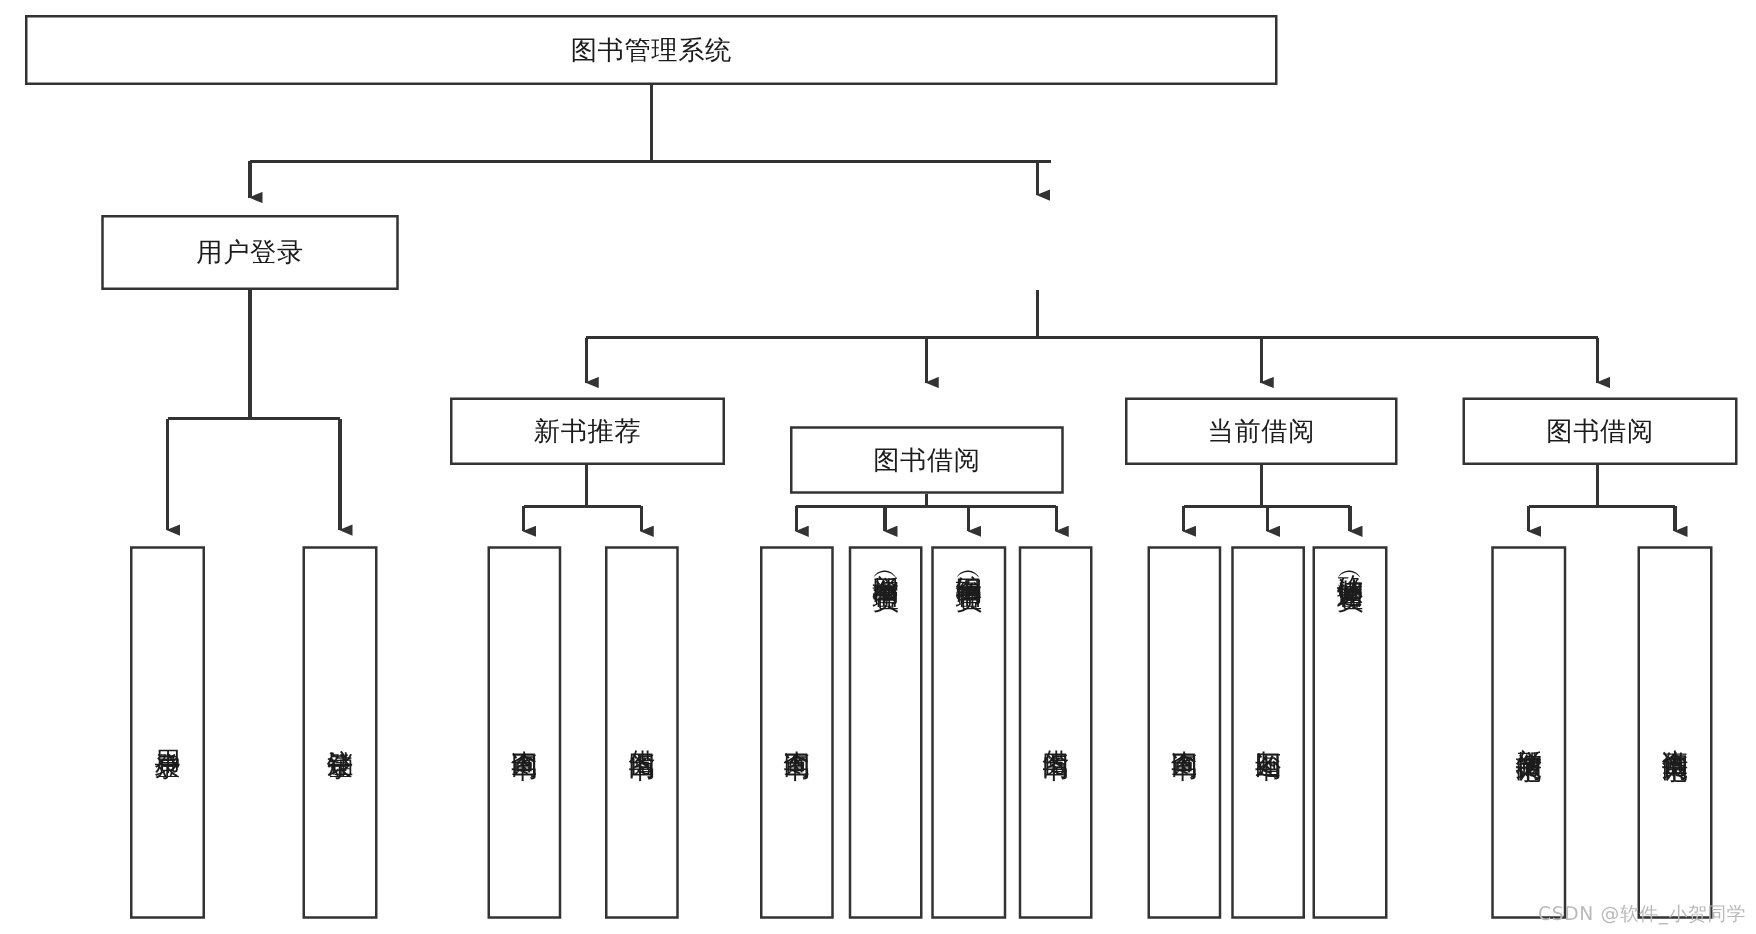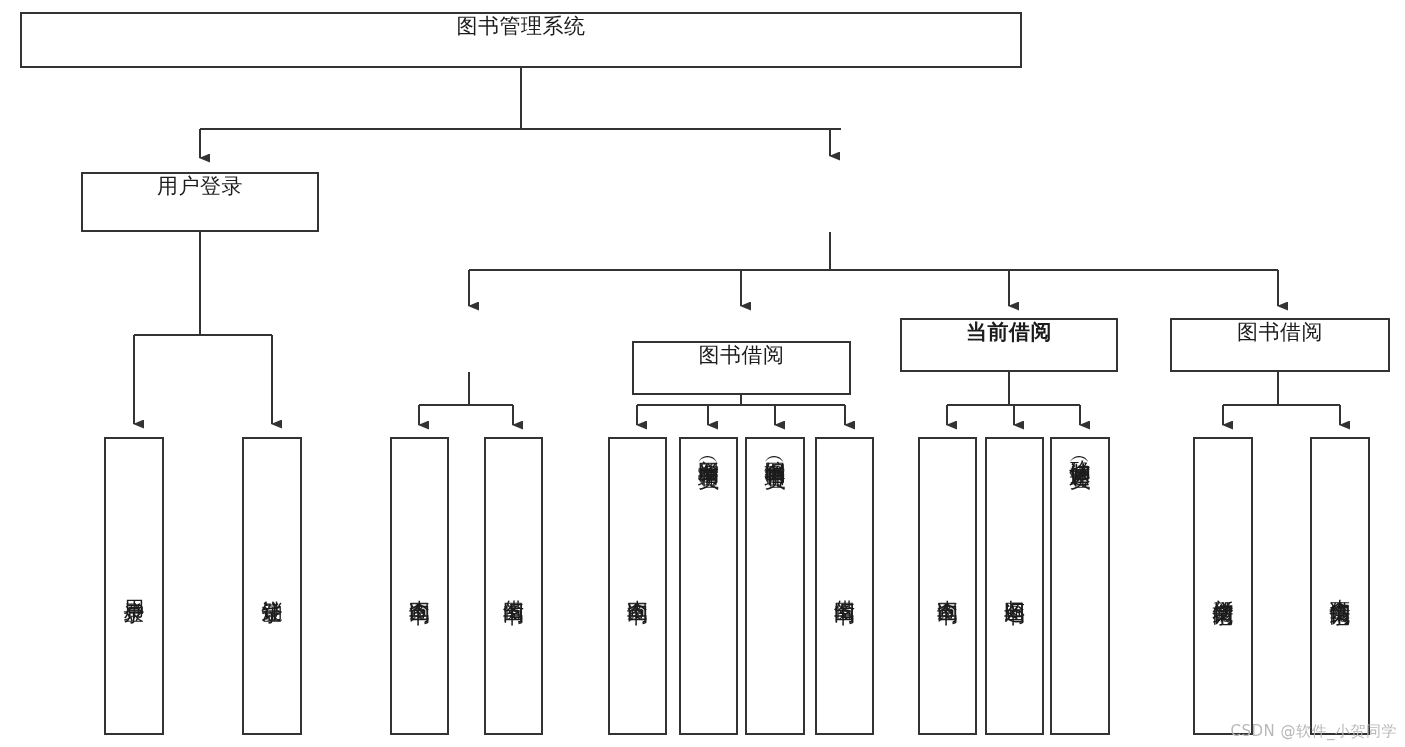--- a/index.html
+++ b/index.html
@@ -29,21 +29,21 @@
     width: 1405px;
     height: 747px;
     pointer-events: none;
   }
   .node {
     position: absolute;
     box-sizing: border-box;
     border: 2.5px solid #333333;
     background: #ffffff;
     display: flex;
-    align-items: flex-start;
+    align-items: center;
     justify-content: center;
     text-align: center;
   }
   .node .node-label {
     font-size: 21px;
     line-height: 1.18;
     letter-spacing: 0.5px;
     color: #1c1c1c;
     white-space: nowrap;
   }
@@ -131,24 +131,27 @@
   </svg>
 
   <div class="node" id="node-root" style="left: 20px; top: 12px; width: 1002px; height: 56px;">
     <span class="node-label">图书管理系统</span>
   </div>
 
   <div class="node" id="node-l2-0" style="left: 81px; top: 172px; width: 238px; height: 60px;">
     <span class="node-label">用户登录</span>
   </div>
 
+  <div class="node" id="node-l3-0" style="left: 360px; top: 318px; width: 220px; height: 54px;">
+    <span class="node-label">新书推荐</span>
+  </div>
   <div class="node" id="node-l3-1" style="left: 632px; top: 318px; width: 219px; height: 54px; margin-top: 23px;">
     <span class="node-label">图书借阅</span>
   </div>
-  <div class="node" id="node-l3-2" style="left: 900px; top: 318px; width: 218px; height: 54px; font-weight: bold;">
+  <div class="node" id="node-l3-2" style="left: 900px; top: 318px; width: 218px; height: 54px;">
     <span class="node-label">当前借阅</span>
   </div>
   <div class="node" id="node-l3-3" style="left: 1170px; top: 318px; width: 220px; height: 54px;">
     <span class="node-label">图书借阅</span>
   </div>
 
   <div class="node vertical centered" id="node-leaf-0" style="left: 104px; top: 437px; width: 60px; height: 298px;">
     <span class="node-label">用户登录</span>
   </div>
   <div class="node vertical centered" id="node-leaf-1" style="left: 242px; top: 437px; width: 60px; height: 298px;">

